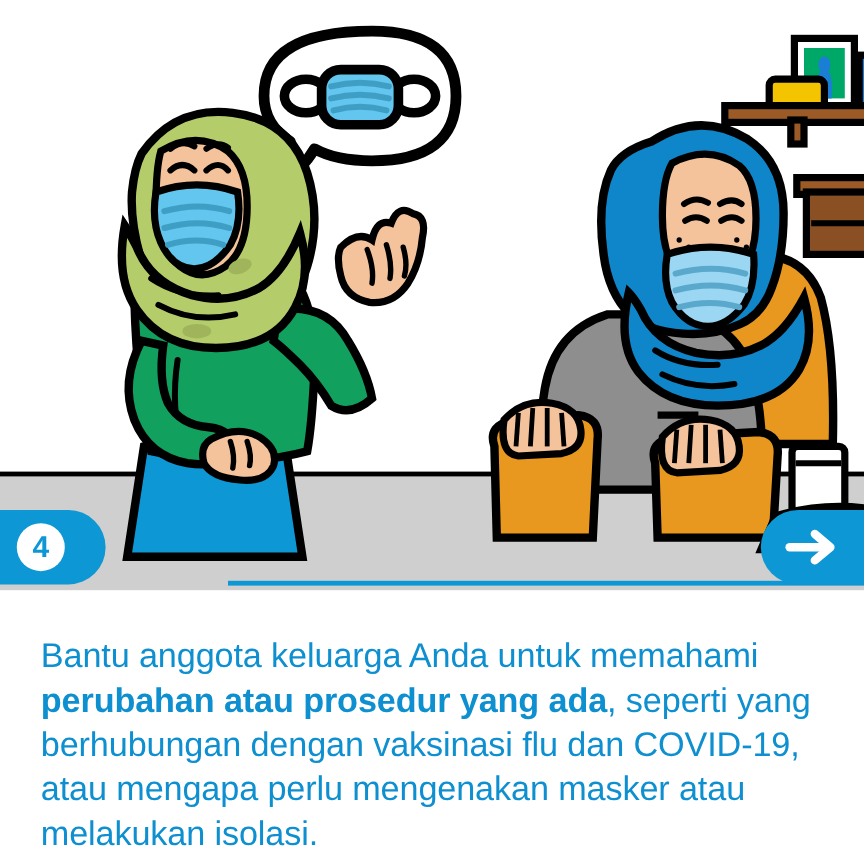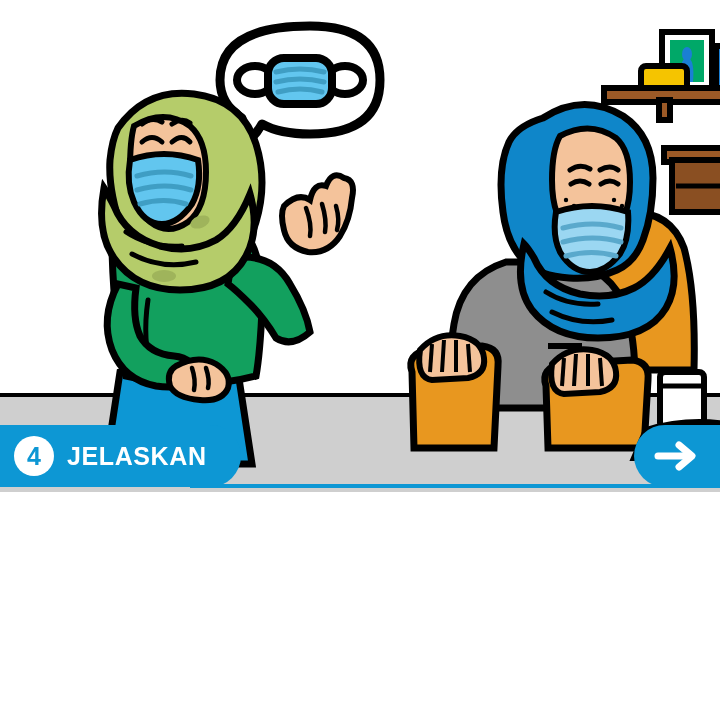--- a/index.html
+++ b/index.html
@@ -278,26 +278,26 @@
         </g>
 
       </g>
     </svg>
   </div>
 
   <div class="tab-rule"></div>
 
   <div class="step-tab">
     <div class="step-number-circle">4</div>
-    <div class="step-label">JELASKAN</div>
   </div>
 
   <button class="next-button" aria-label="Next" title="Berikutnya">
     <span>
       <svg width="46" height="34" viewBox="0 0 46 34" xmlns="http://www.w3.org/2000/svg">
         <line x1="4" y1="17" x2="36" y2="17" stroke="#ffffff" stroke-width="7" stroke-linecap="round"></line>
         <polyline points="25,6 38,17 25,28" fill="none" stroke="#ffffff" stroke-width="7" stroke-linecap="round" stroke-linejoin="round"></polyline>
       </svg>
     </span>
   </button>
 
+  <p class="body-copy"><span>Bantu anggota keluarga Anda untuk memahami </span><b>perubahan atau prosedur yang ada</b><span>, seperti yang berhubungan dengan vaksinasi flu dan COVID-19, atau mengapa perlu mengenakan masker atau melakukan isolasi.</span></p>
 
 </div>
 
 </body></html>

